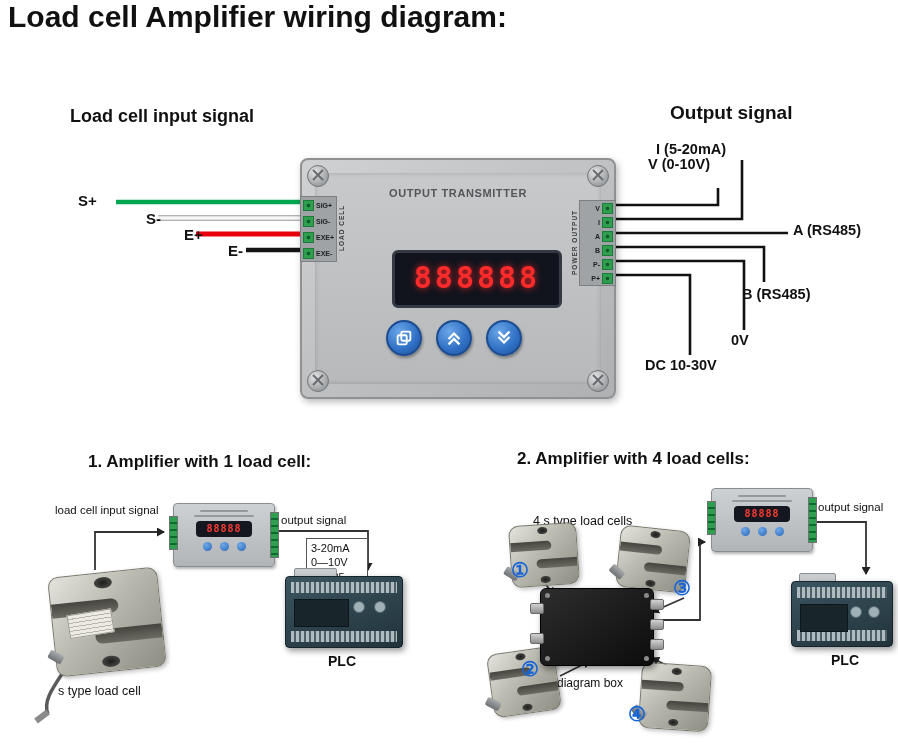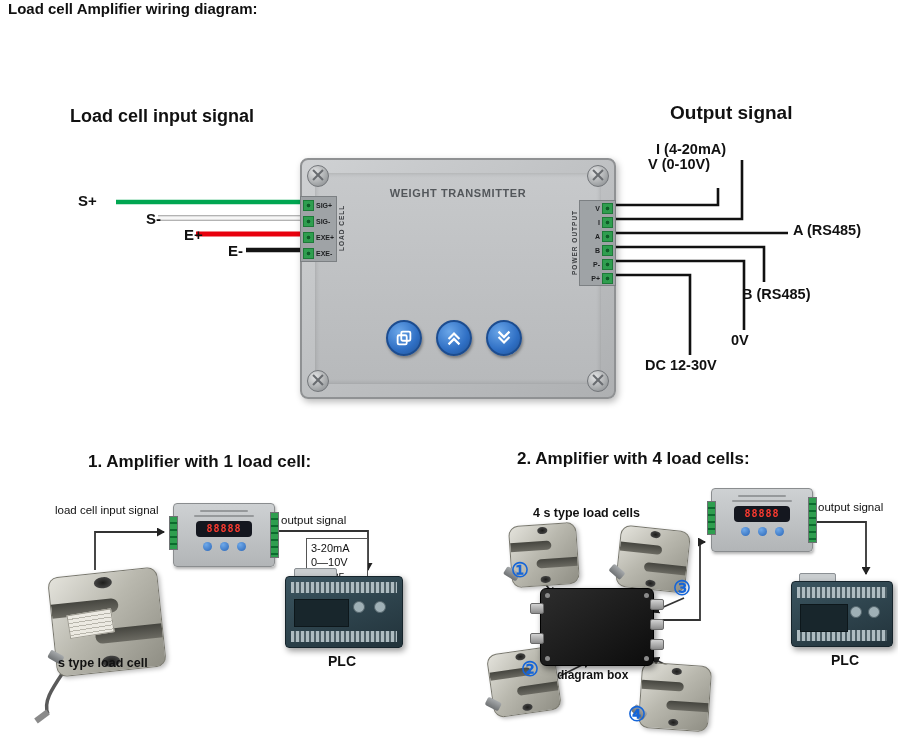--- a/index.html
+++ b/index.html
@@ -1,29 +1,29 @@
 <!DOCTYPE html>
 <html><head>
 <meta charset="utf-8">
 <style>
   html,body{margin:0;padding:0;background:#fff;}
   .canvas{position:relative;width:898px;height:747px;background:#fff;overflow:hidden;
           font-family:"Liberation Sans",sans-serif;color:#111;}
   .abs{position:absolute;}
 
   
-  .page-title{left:8px;top:0px;font-size:15px;font-weight:bold;}
+  .page-title{left:8px;top:0px;font-size:30px;font-weight:bold;}
   .hdr{font-weight:bold;}
   .input-hdr{left:70px;top:106px;font-size:18px;}
   .output-hdr{left:670px;top:102px;font-size:19px;}
   .wlabel{font-size:15px;font-weight:bold;}
   .olabel{font-size:14.5px;font-weight:bold;}
   .sec-heading{font-size:17px;font-weight:bold;}
   .small-label{font-size:11.5px;}
-  .cap{font-weight:bold;font-size:12.5px;}
+  .cap{font-weight:normal;font-size:12.5px;margin-top:8px;}
   .plc-cap{font-weight:bold;font-size:14px;}
 
   
   svg.wires{position:absolute;left:0;top:0;pointer-events:none;}
 
   
   .device{left:300px;top:158px;width:312px;height:237px;border-radius:8px;
           background:linear-gradient(145deg,#cfd1d3,#aeb0b2);border:2px solid #8f9193;
           box-shadow:2px 3px 7px rgba(0,0,0,.28);}
   .device .inner{position:absolute;inset:13px;background:linear-gradient(180deg,#c7c9cb,#b7b9bb);
@@ -164,36 +164,37 @@
 
   <div class="abs page-title">Load cell Amplifier wiring diagram:</div>
   <div class="abs hdr input-hdr">Load cell input signal</div>
   <div class="abs hdr output-hdr">Output signal</div>
 
   <div class="abs wlabel" style="left:78px;top:192px">S+</div>
   <div class="abs wlabel" style="left:146px;top:210px">S-</div>
   <div class="abs wlabel" style="left:184px;top:226px">E+</div>
   <div class="abs wlabel" style="left:228px;top:242px">E-</div>
 
-  <div class="abs olabel" style="left:656px;top:141px">I (4-20mA)</div>
+  <div class="abs olabel" style="left:656px;top:141px">I (5-20mA)</div>
   <div class="abs olabel" style="left:648px;top:156px">V (0-10V)</div>
   <div class="abs olabel" style="left:793px;top:222px">A (RS485)</div>
   <div class="abs olabel" style="left:742px;top:286px">B (RS485)</div>
   <div class="abs olabel" style="left:731px;top:332px">0V</div>
-  <div class="abs olabel" style="left:645px;top:357px">DC 12-30V</div>
+  <div class="abs olabel" style="left:645px;top:357px">DC 10-30V</div>
 
   <div class="abs device">
     <div class="inner"></div>
     <div class="screw s-tl"></div>
     <div class="screw s-tr"></div>
     <div class="screw s-bl"></div>
     <div class="screw s-br"></div>
     <div class="dev-title">
-      <div>WEIGHT TRANSMITTER</div>
-    </div>
+      <div>OUTPUT TRANSMITTER</div>
+    </div>
+    <div class="display">888888</div>
     <div class="btn-row">
       <button class="dev-btn">
         <svg width="20" height="20" viewBox="0 0 22 22">
           <rect x="4" y="8" width="10" height="10" rx="1.5" fill="none" stroke="#fff" stroke-width="2"></rect>
           <rect x="8" y="4" width="10" height="10" rx="1.5" fill="none" stroke="#fff" stroke-width="2"></rect>
         </svg>
       </button>
       <button class="dev-btn">
         <svg width="20" height="20" viewBox="0 0 22 22">
           <path d="M5,12 L11,6 L17,12" fill="none" stroke="#fff" stroke-width="2.4"></path>
@@ -283,21 +284,21 @@
   <div class="loadcell" style="left:52px;top:572px;width:110px;height:100px;transform:rotate(-6deg)">
     <div class="lc-body">
       <div class="lc-slot s-top"></div>
       <div class="lc-slot s-bot"></div>
       <div class="lc-hole h-top"></div>
       <div class="lc-hole h-bot"></div>
       <div class="lc-sticker"></div>
     </div>
     <div class="lc-gland"></div>
   </div>
-  <div class="abs cap" style="left:58px;top:656px">s type load cell</div>
+  <div class="abs cap" style="left:58px;top:676px">s type load cell</div>
 
   <div class="plc" style="left:285px;top:576px;width:118px;height:72px">
     <div class="plc-module"></div>
     <div class="plc-body">
       <div class="plc-strip top"></div>
       <div class="plc-strip bottom"></div>
       <div class="plc-mid"></div>
       <div class="plc-port pp1"></div>
       <div class="plc-port pp2"></div>
     </div>

